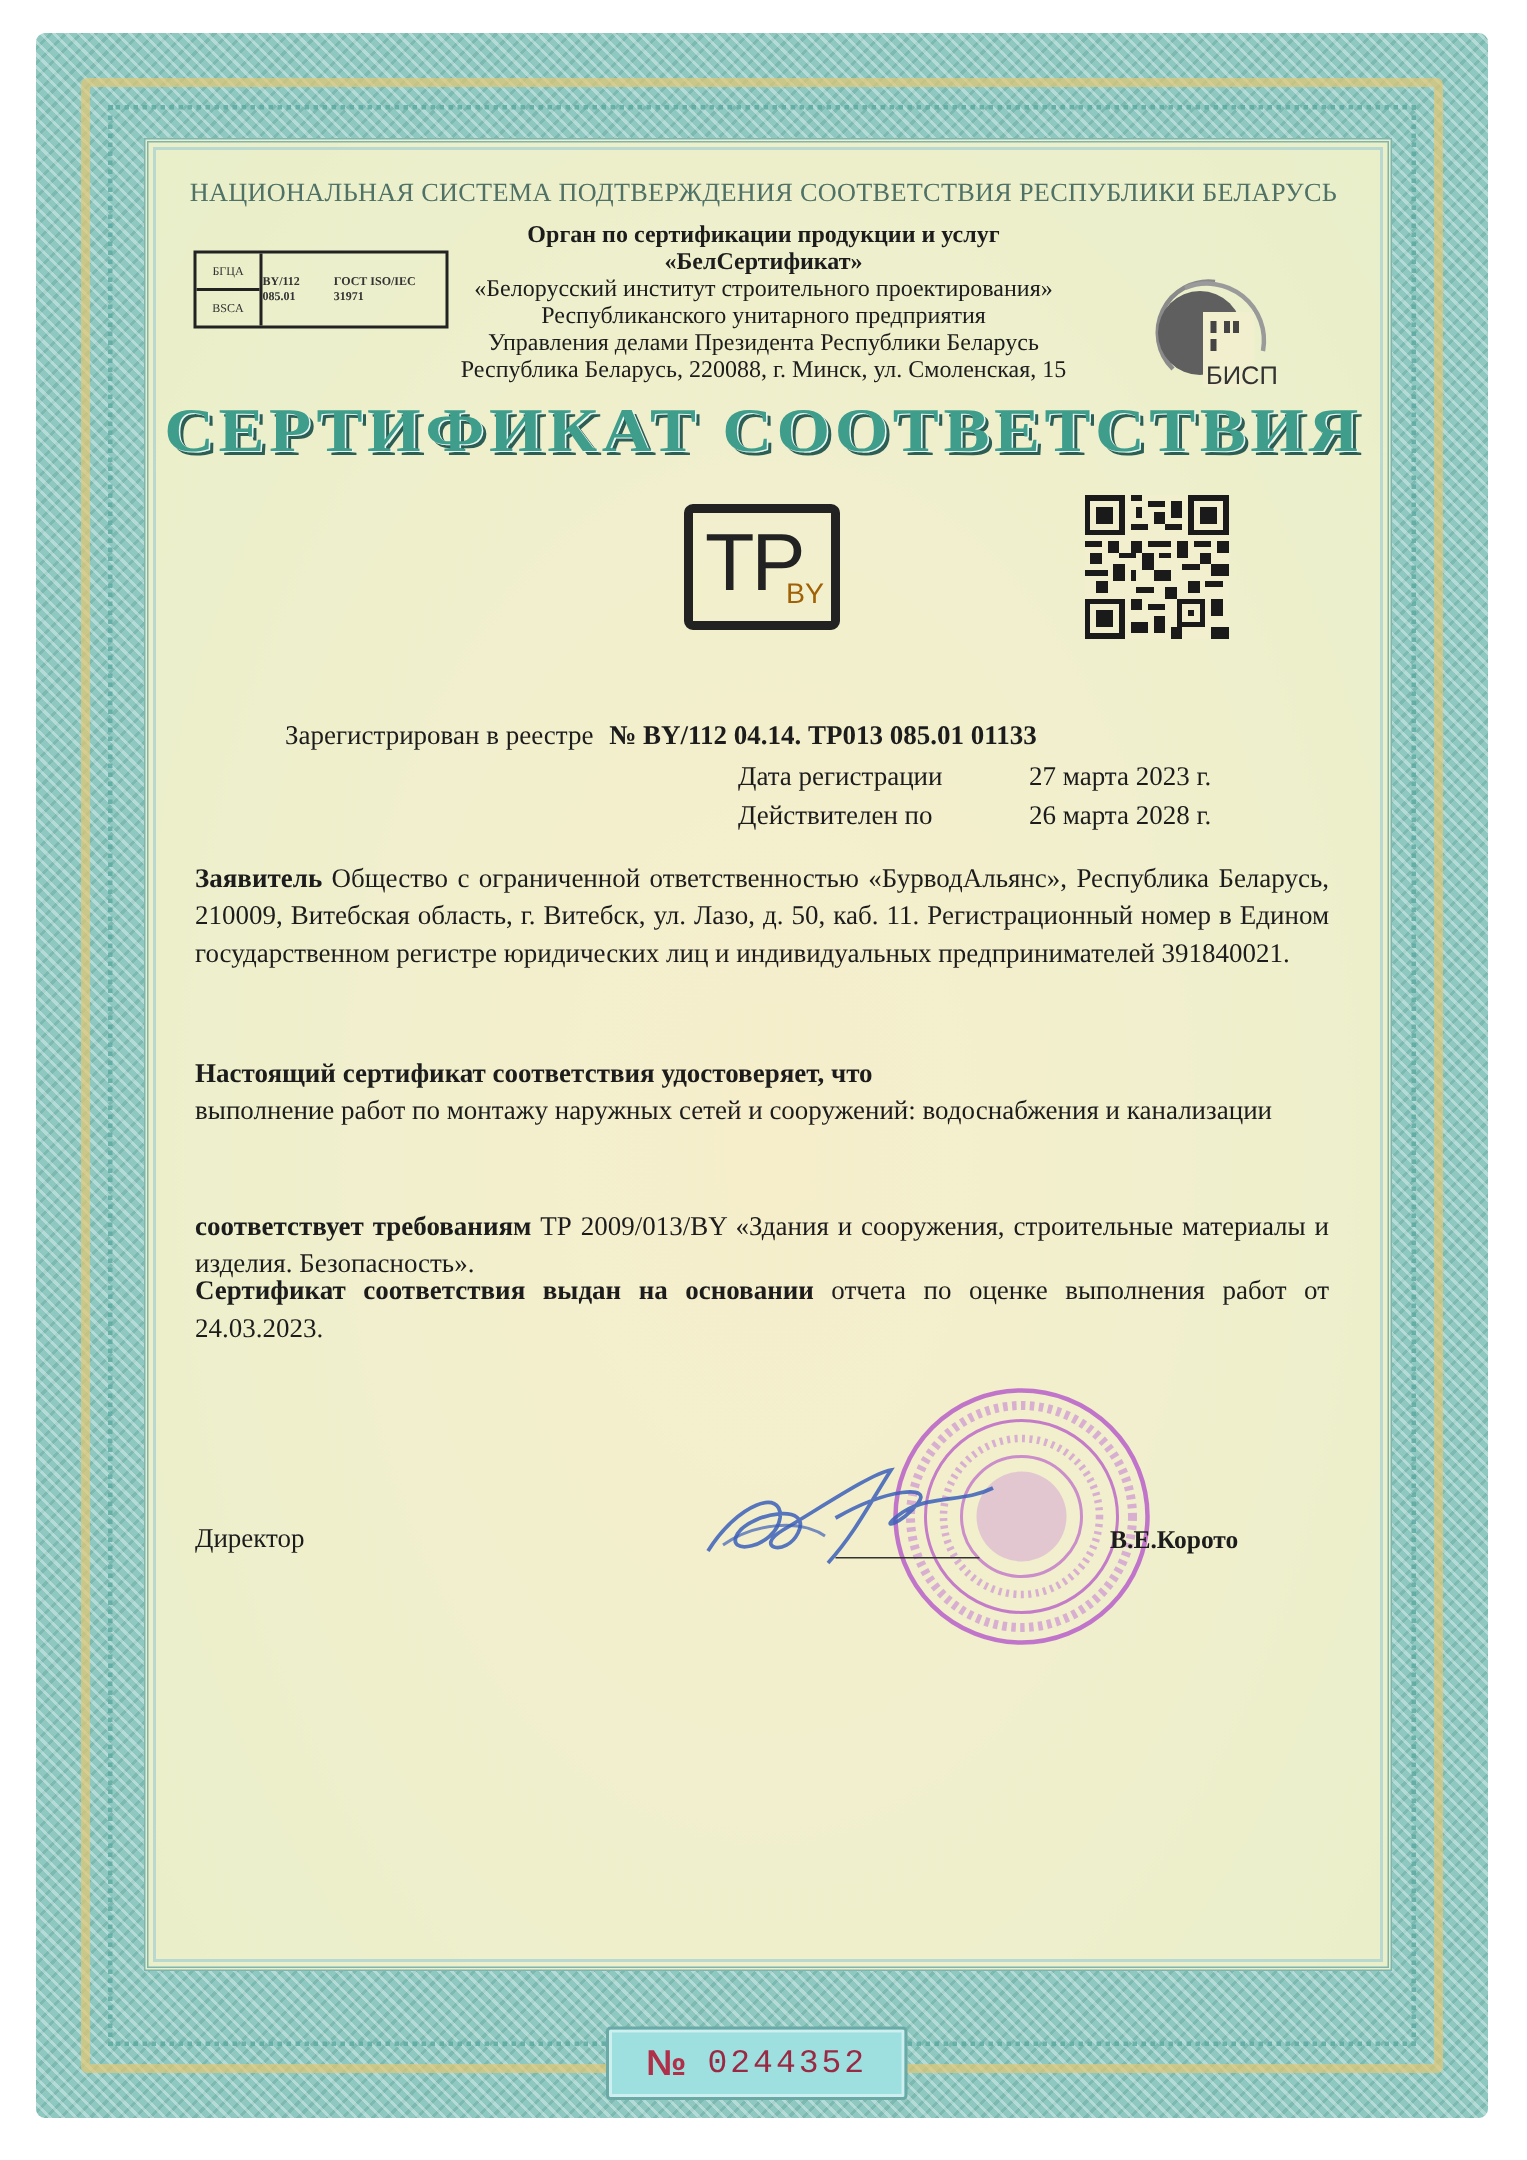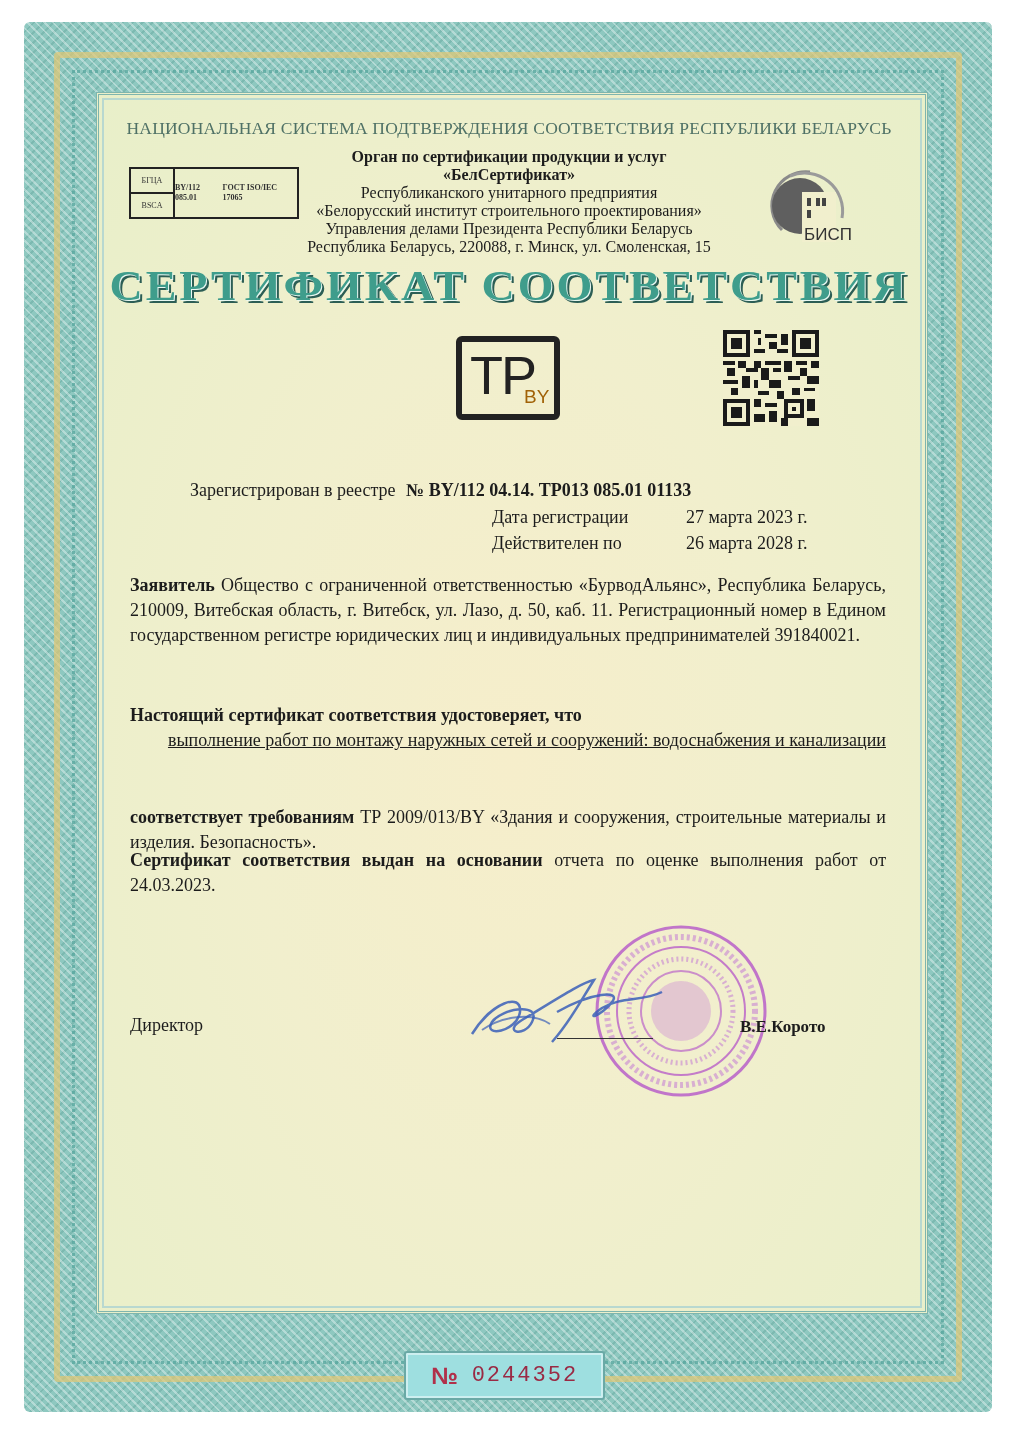--- a/index.html
+++ b/index.html
@@ -16,21 +16,21 @@
     background: radial-gradient(ellipse at 50% 55%, #f6eecb 0%, #f1efcd 45%, #e8efc9 100%);
     border:3px double #7fb5ae; outline:2px solid #b8d8d0; outline-offset:-8px; }
   .top-line { position:absolute; top:118px; left:0; width:1018px; text-align:center; font-size:17.5px; color:#4f7166; letter-spacing:0.2px; }
   .accr { position:absolute; left:129px; top:167px; width:166px; height:48px; border:2px solid #222; display:flex; }
   .accr .col1 { width:42px; border-right:2px solid #222; display:flex; flex-direction:column; }
   .accr .col1 div { flex:1; display:flex; align-items:center; justify-content:center; font-size:8px; font-weight:normal; color:#333; }
   .accr .col1 div:first-child { border-bottom:2px solid #222; }
   .accr .col2 { flex:1; display:flex; align-items:center; justify-content:flex-end; font-size:8px; color:#333; line-height:10px; font-weight:bold; }
   .org { position:absolute; top:148px; left:0; width:1018px; text-align:center; color:#1c1c1c; font-size:16px; line-height:18px; }
   .org .b { font-weight:bold; }
-  .logo-bisp { position:absolute; left:760px; top:160px; width:92px; height:88px; }
+  .logo-bisp { position:absolute; left:760px; top:176px; width:92px; height:88px; }
   .title { position:absolute; top:260px; left:0; width:1018px; text-align:center; font-size:46px; font-weight:bold; letter-spacing:3px; color:#3f9d8c;
     text-shadow: 1px 1px 0 #e8f8f2, 3px 3px 0 #2c5e55; font-family:"Liberation Serif", serif; transform:scaleY(0.9); }
   .tr-mark { position:absolute; left:456px; top:336px; width:104px; height:84px; border:6px solid #222; border-radius:6px; box-sizing:border-box; }
   .tr-mark .tp { position:absolute; left:8px; top:2px; font-family:"Liberation Sans", sans-serif; font-size:54px; color:#222; letter-spacing:-2px; }
   .tr-mark .by { position:absolute; left:62px; top:44px; font-family:Liberation Sans, sans-serif; font-size:19px; color:#a16207; }
   .qr { position:absolute; left:722px; top:330px; width:98px; height:96px; }
   .reg-line { position:absolute; top:480px; left:190px; font-size:18px; color:#1c1c1c; }
   .reg-line .num { font-weight:bold; margin-left:6px; }
   .date-row { position:absolute; left:492px; font-size:18px; color:#1c1c1c; }
   .date-row .val { position:absolute; left:194px; white-space:nowrap; }
@@ -53,29 +53,29 @@
 
 <div class="top-line">НАЦИОНАЛЬНАЯ СИСТЕМА ПОДТВЕРЖДЕНИЯ СООТВЕТСТВИЯ РЕСПУБЛИКИ БЕЛАРУСЬ</div>
 
 <div class="accr">
   <div class="col1">
     <div>БГЦА</div>
     <div>BSCA</div>
   </div>
   <div class="col2">
     <span>BY/112 085.01</span>
-    <span>ГОСТ ISO/IEC 17065</span>
+    <span>ГОСТ ISO/IEC 31971</span>
   </div>
 </div>
 
 <div class="org">
   <div class="b">Орган по сертификации продукции и услуг</div>
   <div class="b">«БелСертификат»</div>
+  <div>«Белорусский институт строительного проектирования»</div>
   <div>Республиканского унитарного предприятия</div>
-  <div>«Белорусский институт строительного проектирования»</div>
   <div>Управления делами Президента Республики Беларусь</div>
   <div>Республика Беларусь, 220088, г. Минск, ул. Смоленская, 15</div>
 </div>
 
 <div class="logo-bisp">
   <svg width="92" height="88" viewBox="0 0 92 88">
     <path d="M22 70 A34 34 0 0 1 50 12" stroke="#8a8a8a" stroke-width="3" fill="none"></path>
     <path d="M30 16 A38 38 0 0 1 82 58" stroke="#9a9a9a" stroke-width="3" fill="none"></path>
     <circle cx="40" cy="46" r="28" fill="#5f5f5f"></circle>
     <rect x="42" y="32" width="34" height="50" fill="#f1efcd"></rect>
@@ -164,21 +164,21 @@
   <span class="val">26 марта 2028 г.</span>
 </div>
 
 <div class="para" style="top:573px;">
   <b>Заявитель</b>
   <span>Общество с ограниченной ответственностью «БурводАльянс», Республика Беларусь, 210009, Витебская область, г. Витебск, ул. Лазо, д. 50, каб. 11. Регистрационный номер в Едином государственном регистре юридических лиц и индивидуальных предпринимателей 391840021.</span>
 </div>
 
 <div class="para" style="top:703px;">
   <div><b>Настоящий сертификат соответствия удостоверяет, что</b></div>
-  <div style="text-align:right;text-decoration:underline;">выполнение работ по монтажу наружных сетей и сооружений: водоснабжения и канализации</div>
+  <div style="text-align:left;">выполнение работ по монтажу наружных сетей и сооружений: водоснабжения и канализации</div>
 </div>
 
 <div class="para" style="top:805px;">
   <b>соответствует требованиям</b>
   <span>ТР 2009/013/BY «Здания и сооружения, строительные материалы и изделия. Безопасность».</span>
 </div>
 
 <div class="para" style="top:848px;">
   <b>Сертификат соответствия выдан на основании</b>
   <span>отчета по оценке выполнения работ от 24.03.2023.</span>

